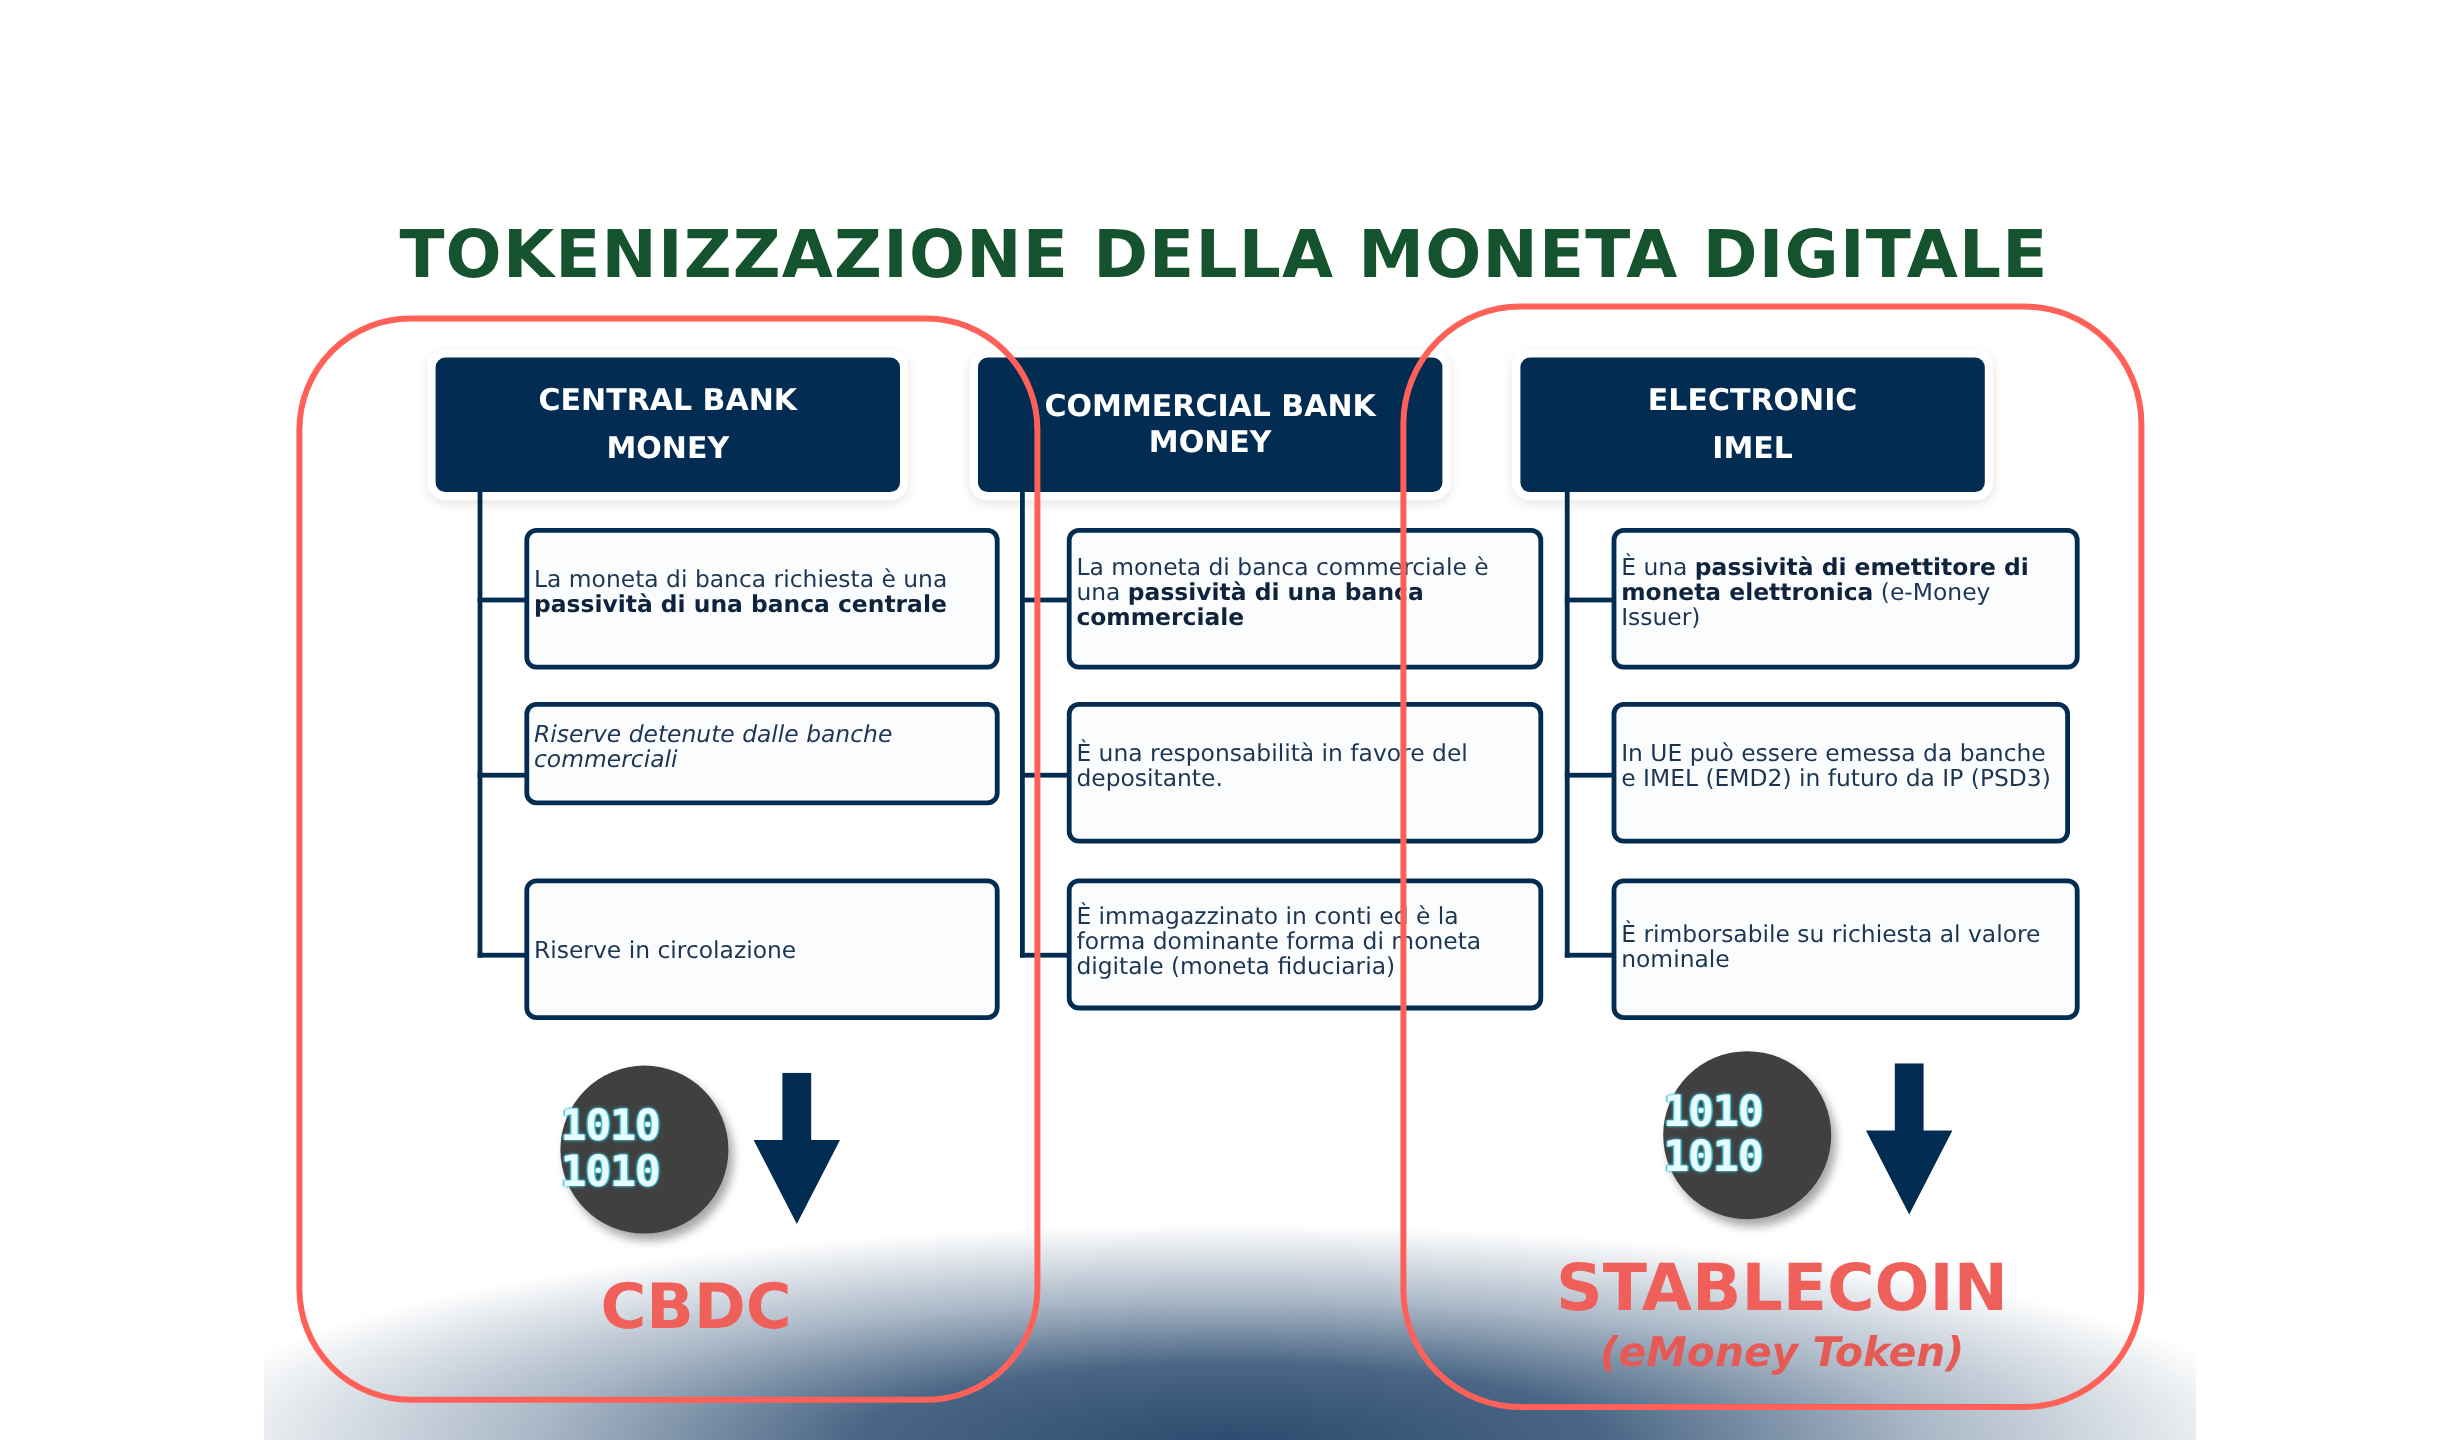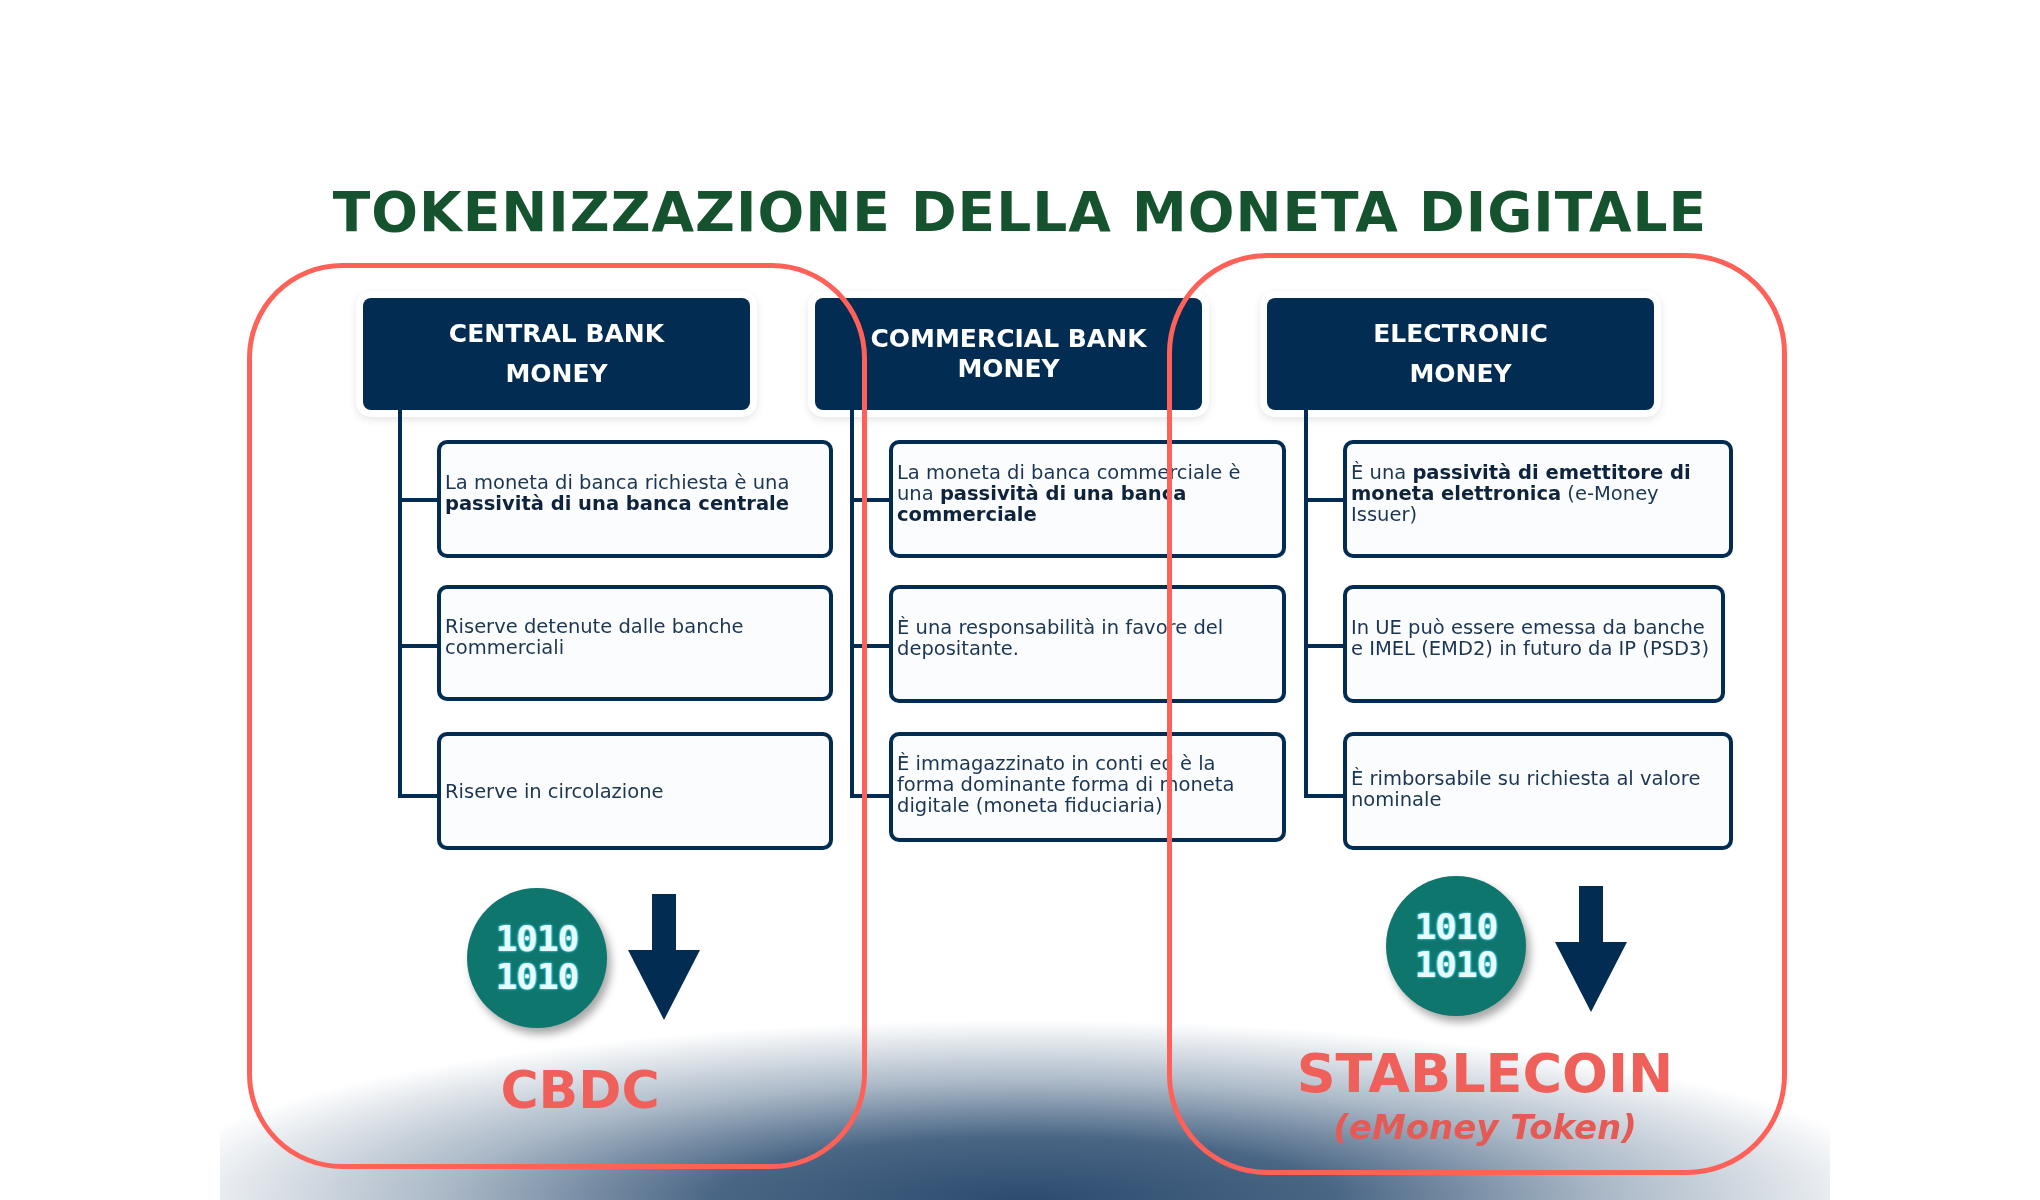--- a/index.html
+++ b/index.html
@@ -38,22 +38,22 @@
   .card {
     position: absolute; box-sizing: border-box; background: #fbfcfd;
     border: 4px solid #022c51; border-radius: 10px;
     display: flex; align-items: center; padding: 0 0 0 4px;
     font-family: "DejaVu Sans", sans-serif; font-size: 19.5px; line-height: 21px; color: #1b3552;
   }
   .card .txt { margin-top: -12px; }
   .card b { font-weight: bold; color: #0f233d; }
   .coin {
     position: absolute; width: 140px; height: 140px; border-radius: 50%;
-    background: #0f766e; box-shadow: 4px 6px 8px rgba(0,0,0,0.35);
-    display: flex; flex-direction: column; align-items: center; justify-content: center;
+    background: #404040; box-shadow: 4px 6px 8px rgba(0,0,0,0.35);
+    display: flex; flex-direction: column; align-items: flex-start; justify-content: center;
   }
   .coin span {
     font-family: "DejaVu Sans Mono", monospace; font-weight: bold; font-size: 36px; line-height: 38px;
     color: #e8fbff; letter-spacing: -1px;
     text-shadow: 0 0 2px #3fc3d6, 0 0 3px #3fc3d6, 1px 0 0 #3fc3d6, -1px 0 0 #3fc3d6;
   }
   .arrow { position: absolute; }
   .label-big {
     position: absolute; text-align: center; font-weight: bold; color: #f0605a;
     font-family: "DejaVu Sans", sans-serif;
@@ -73,21 +73,21 @@
 <div class="column" style="left:363px;">
   <div class="col-header">CENTRAL BANK
 MONEY</div>
   <div class="vline" style="left:35px; height:388px;"></div>
   <div class="hline" style="left:35px; top:200px; width:40px;"></div>
   <div class="hline" style="left:35px; top:346px; width:40px;"></div>
   <div class="hline" style="left:35px; top:496px; width:40px;"></div>
   <div class="card" style="left:74px; top:142px; width:396px; height:118px;">
     <div class="txt"><span>La moneta di banca richiesta è una </span><b>passività di una banca centrale</b></div>
   </div>
-  <div class="card" style="left:74px; top:287px; width:396px; height:116px;">
+  <div class="card" style="left:74px; top:287px; width:396px; height:86px;font-style:italic;">
     <div class="txt" style="width:300px;">Riserve detenute dalle banche commerciali</div>
   </div>
   <div class="card" style="left:74px; top:434px; width:396px; height:118px;">
     <div class="txt" style="margin-top:0;">Riserve in circolazione</div>
   </div>
 </div>
 
 <div class="column" style="left:815px;">
   <div class="col-header tight">COMMERCIAL BANK
 MONEY</div>
@@ -101,21 +101,21 @@
   <div class="card" style="left:74px; top:287px; width:397px; height:118px;">
     <div class="txt" style="width:340px;">È una responsabilità in favore del depositante.</div>
   </div>
   <div class="card" style="left:74px; top:434px; width:397px; height:110px;">
     <div class="txt" style="width:360px; margin-top:-6px;">È immagazzinato in conti ed è la forma dominante forma di moneta digitale (moneta fiduciaria)</div>
   </div>
 </div>
 
 <div class="column" style="left:1267px;">
   <div class="col-header">ELECTRONIC
-MONEY</div>
+IMEL</div>
   <div class="vline" style="left:37px; height:388px;"></div>
   <div class="hline" style="left:37px; top:200px; width:40px;"></div>
   <div class="hline" style="left:37px; top:346px; width:40px;"></div>
   <div class="hline" style="left:37px; top:496px; width:40px;"></div>
   <div class="card" style="left:76px; top:142px; width:390px; height:118px;">
     <div class="txt" style="width:370px;"><span>È una </span><b>passività di emettitore di moneta elettronica</b><span> (e-Money Issuer)</span></div>
   </div>
   <div class="card" style="left:76px; top:287px; width:382px; height:118px;">
     <div class="txt" style="width:375px;">In UE può essere emessa da banche e IMEL (EMD2) in futuro da IP (PSD3)</div>
   </div>

